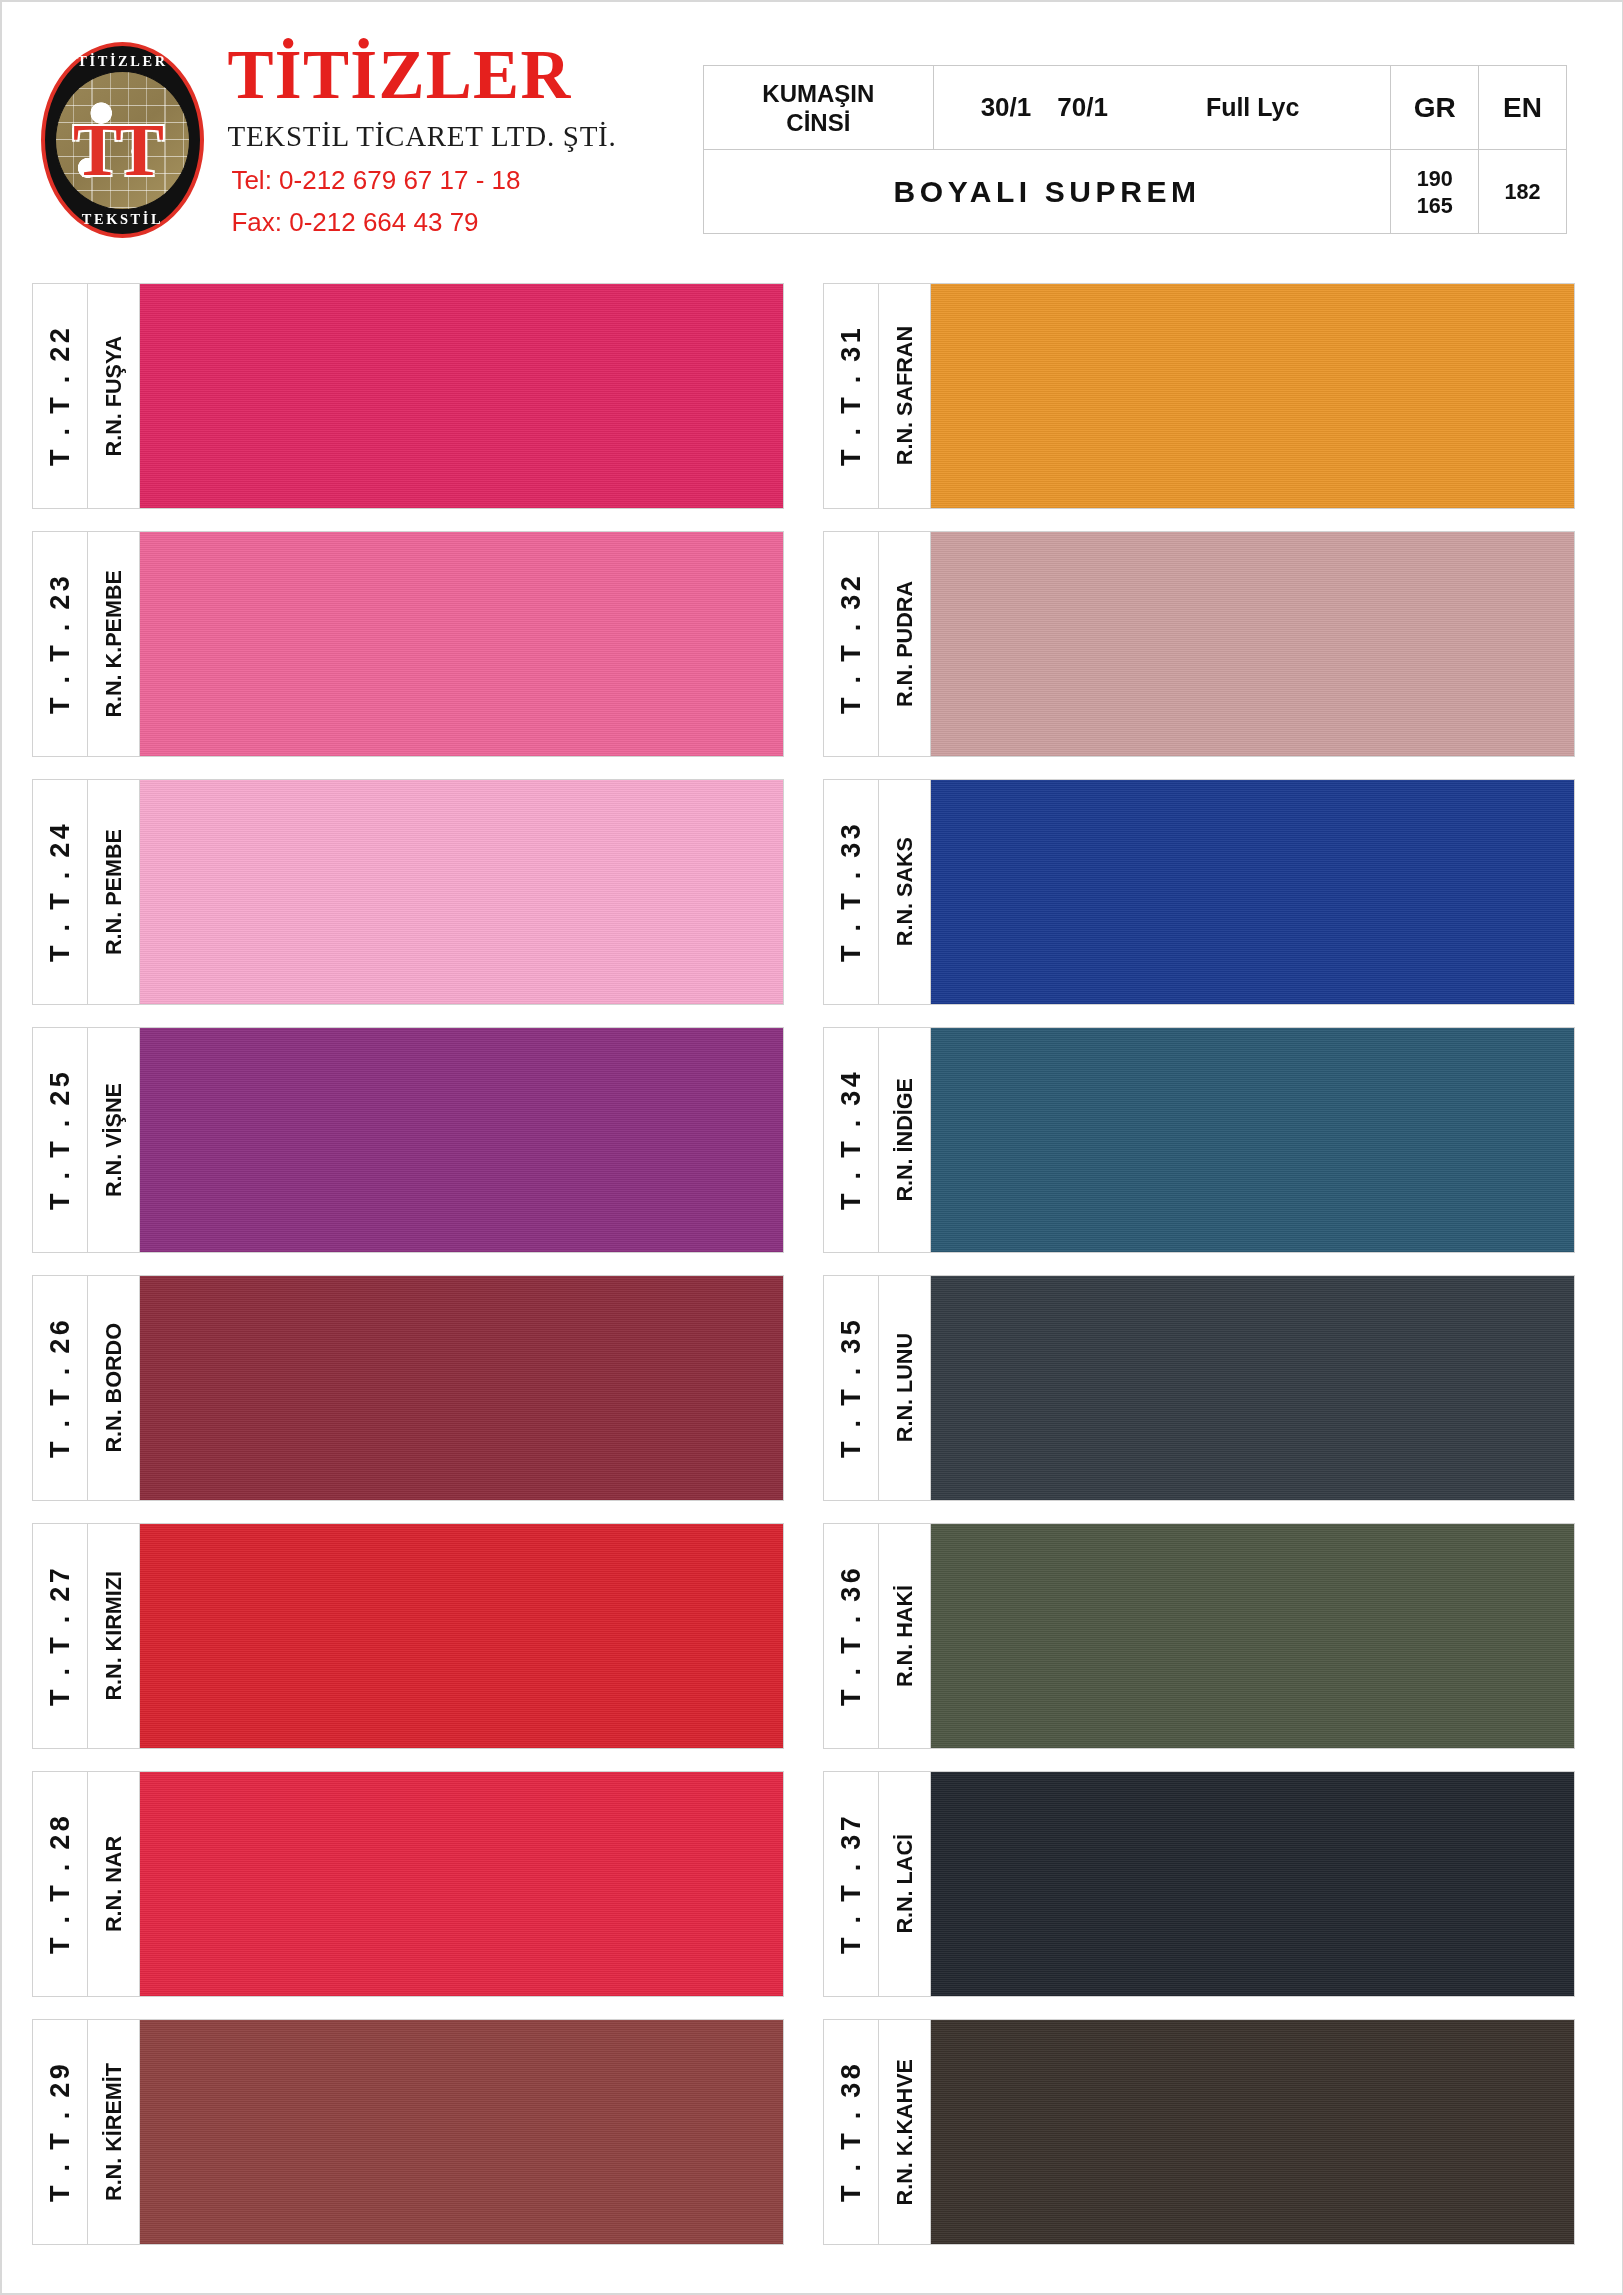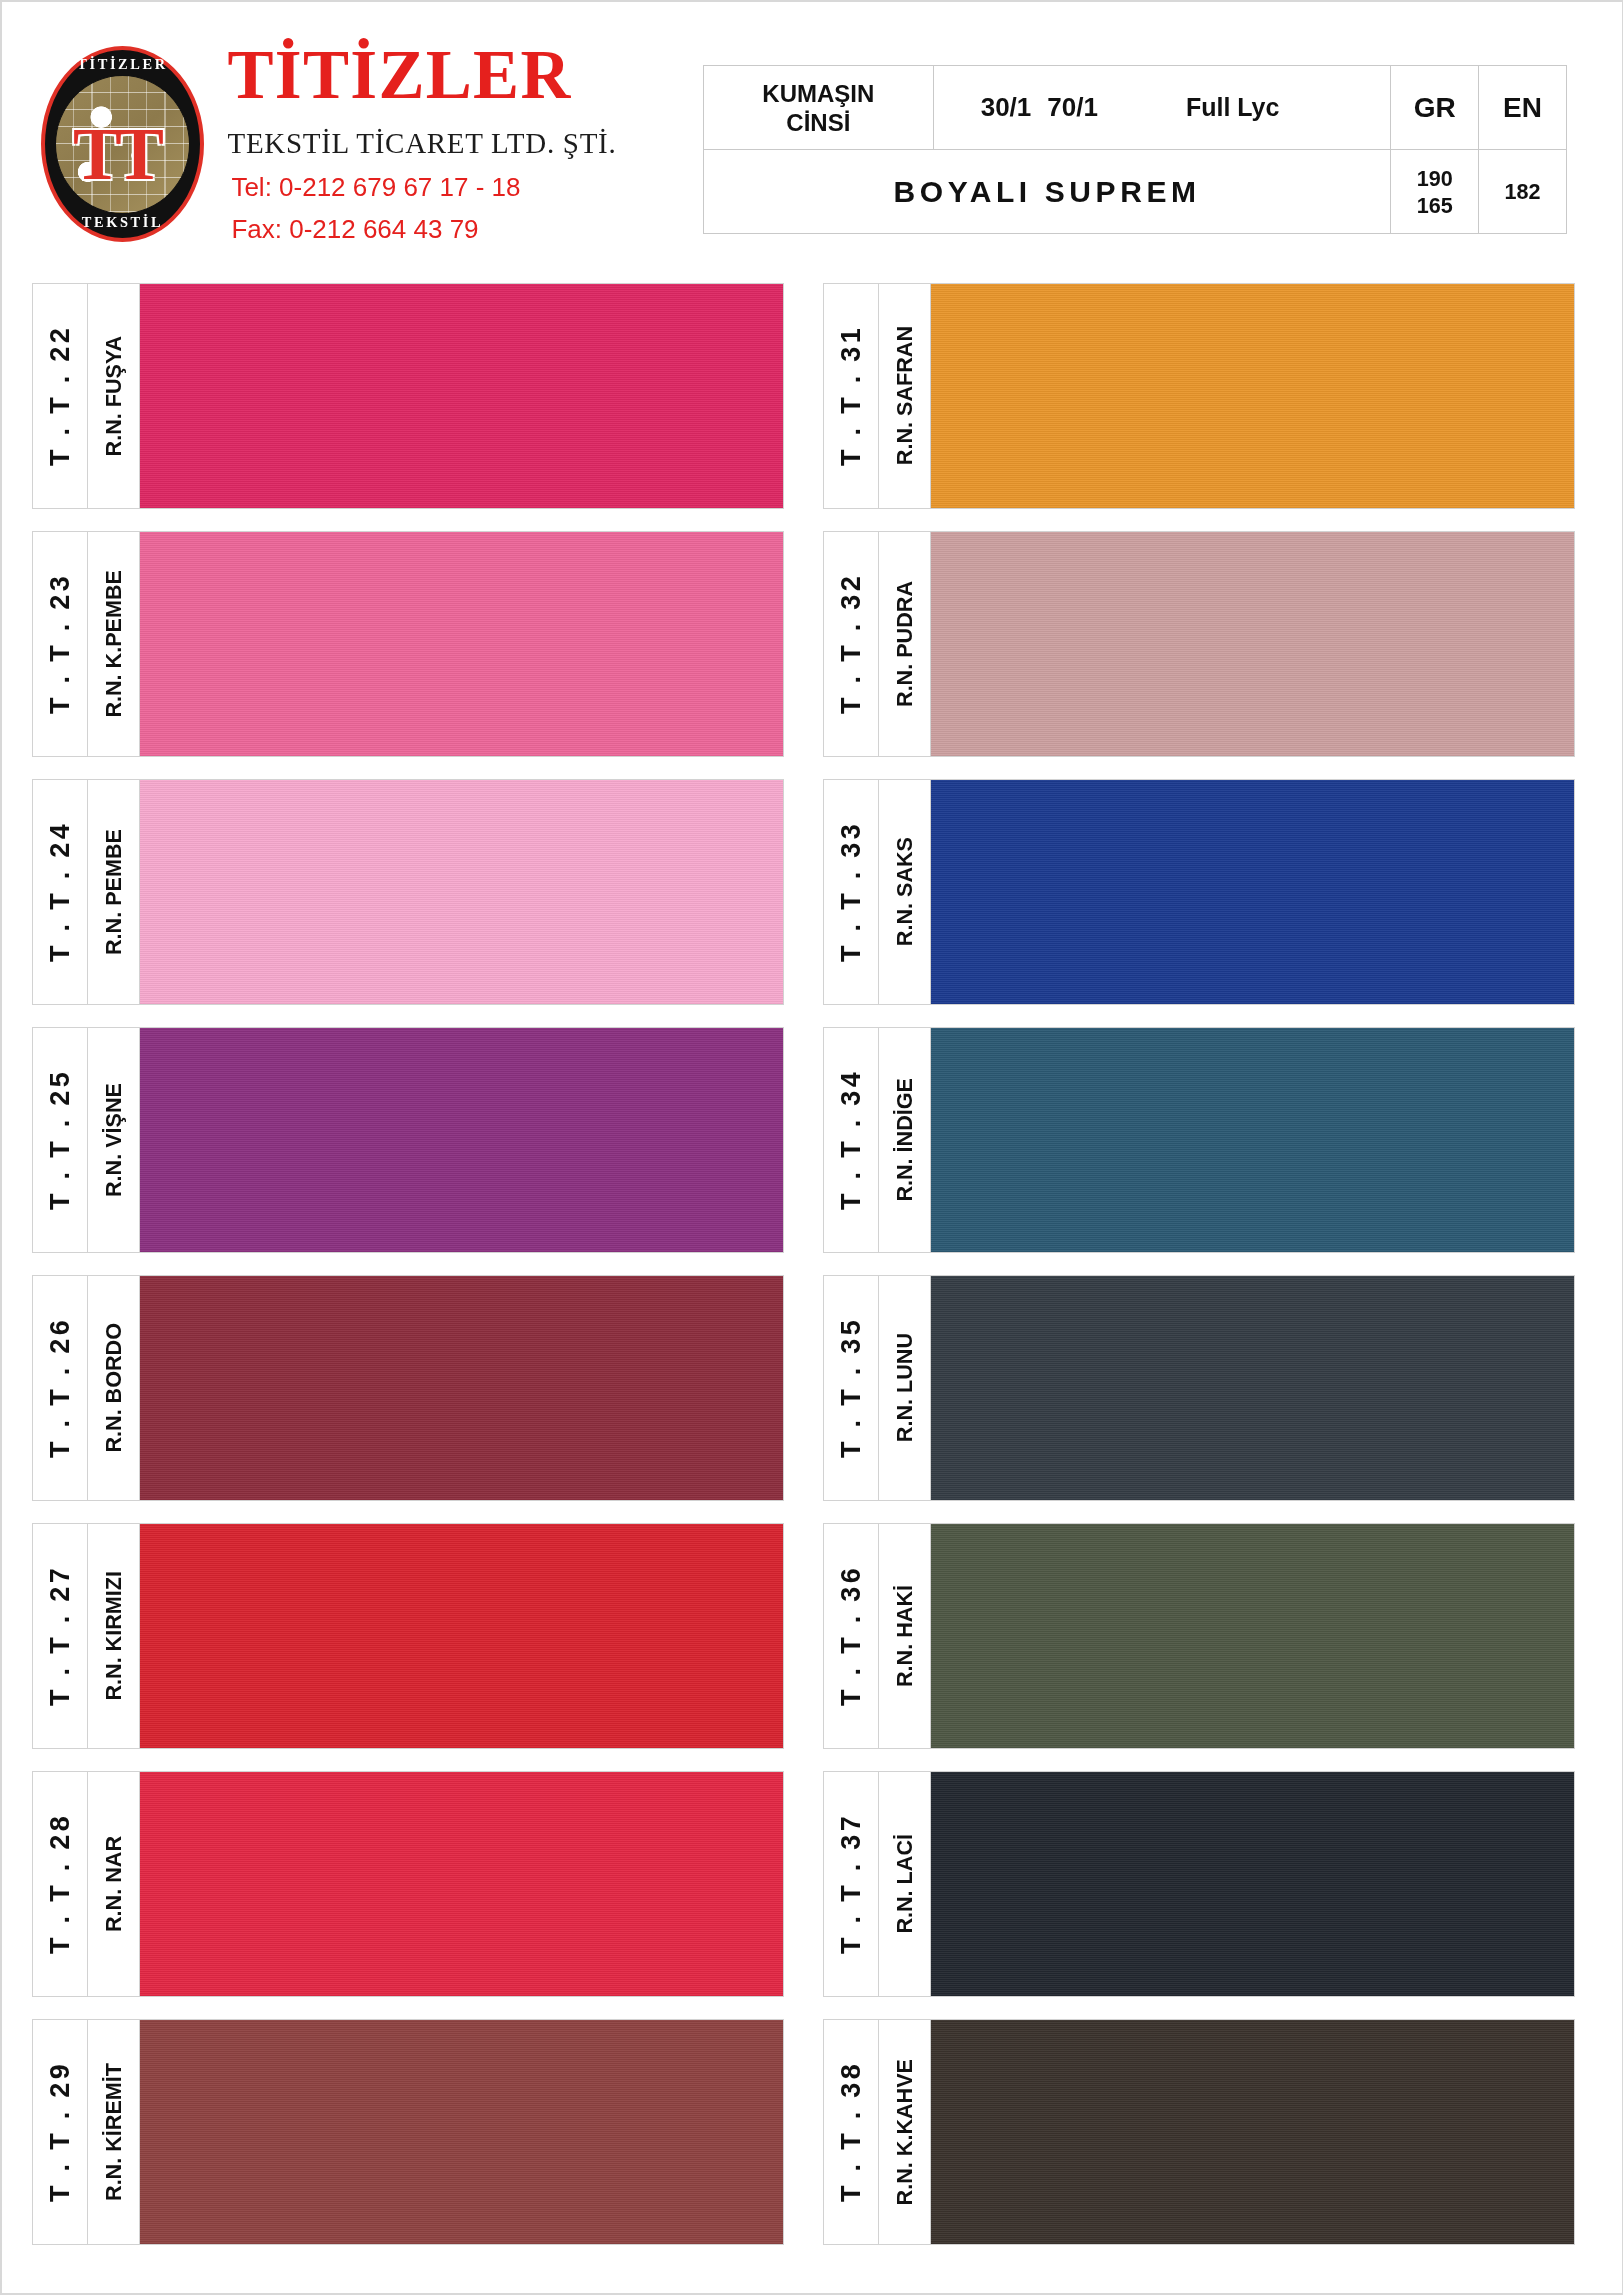--- a/index.html
+++ b/index.html
@@ -100,21 +100,21 @@
     font-size: 69px;
     line-height: 68px;
     letter-spacing: 1.3px;
   }
   .brand-sub {
     color: #1d1d1d;
     font-family: "Liberation Serif", serif;
     font-size: 29px;
     line-height: 38px;
     letter-spacing: 0.7px;
-    margin-top: 15px;
+    margin-top: 8px;
     text-align: center;
   }
   .brand-tel, .brand-fax {
     color: #e5201d;
     font-family: "Liberation Sans", sans-serif;
     font-size: 26px;
     line-height: 34px;
     margin-top: 8px;
     padding-left: 3.9px;
   }
@@ -139,21 +139,21 @@
   .sp-counts { width: 458px; font-size: 26px; }
   .sp-gr, .sp-en { width: 88px; font-size: 28px; }
   .sp-name   { height: 84px; font-size: 30px; letter-spacing: 4.6px; }
   .sp-grv    { font-size: 21.6px; line-height: 27px; }
   .sp-env    { font-size: 21.6px; }
   .counts-inner {
     display: flex;
     align-items: center;
     justify-content: flex-start;
     padding-left: 47px;
-    gap: 16px;
+    gap: 26px;
   }
   .counts-inner .lyc { margin-left: 72px; font-size: 25px; }
 
   
   .grid {
     position: absolute;
     left: 0; top: 281px;
     width: 1624px;
     display: flex;
     gap: 0;

